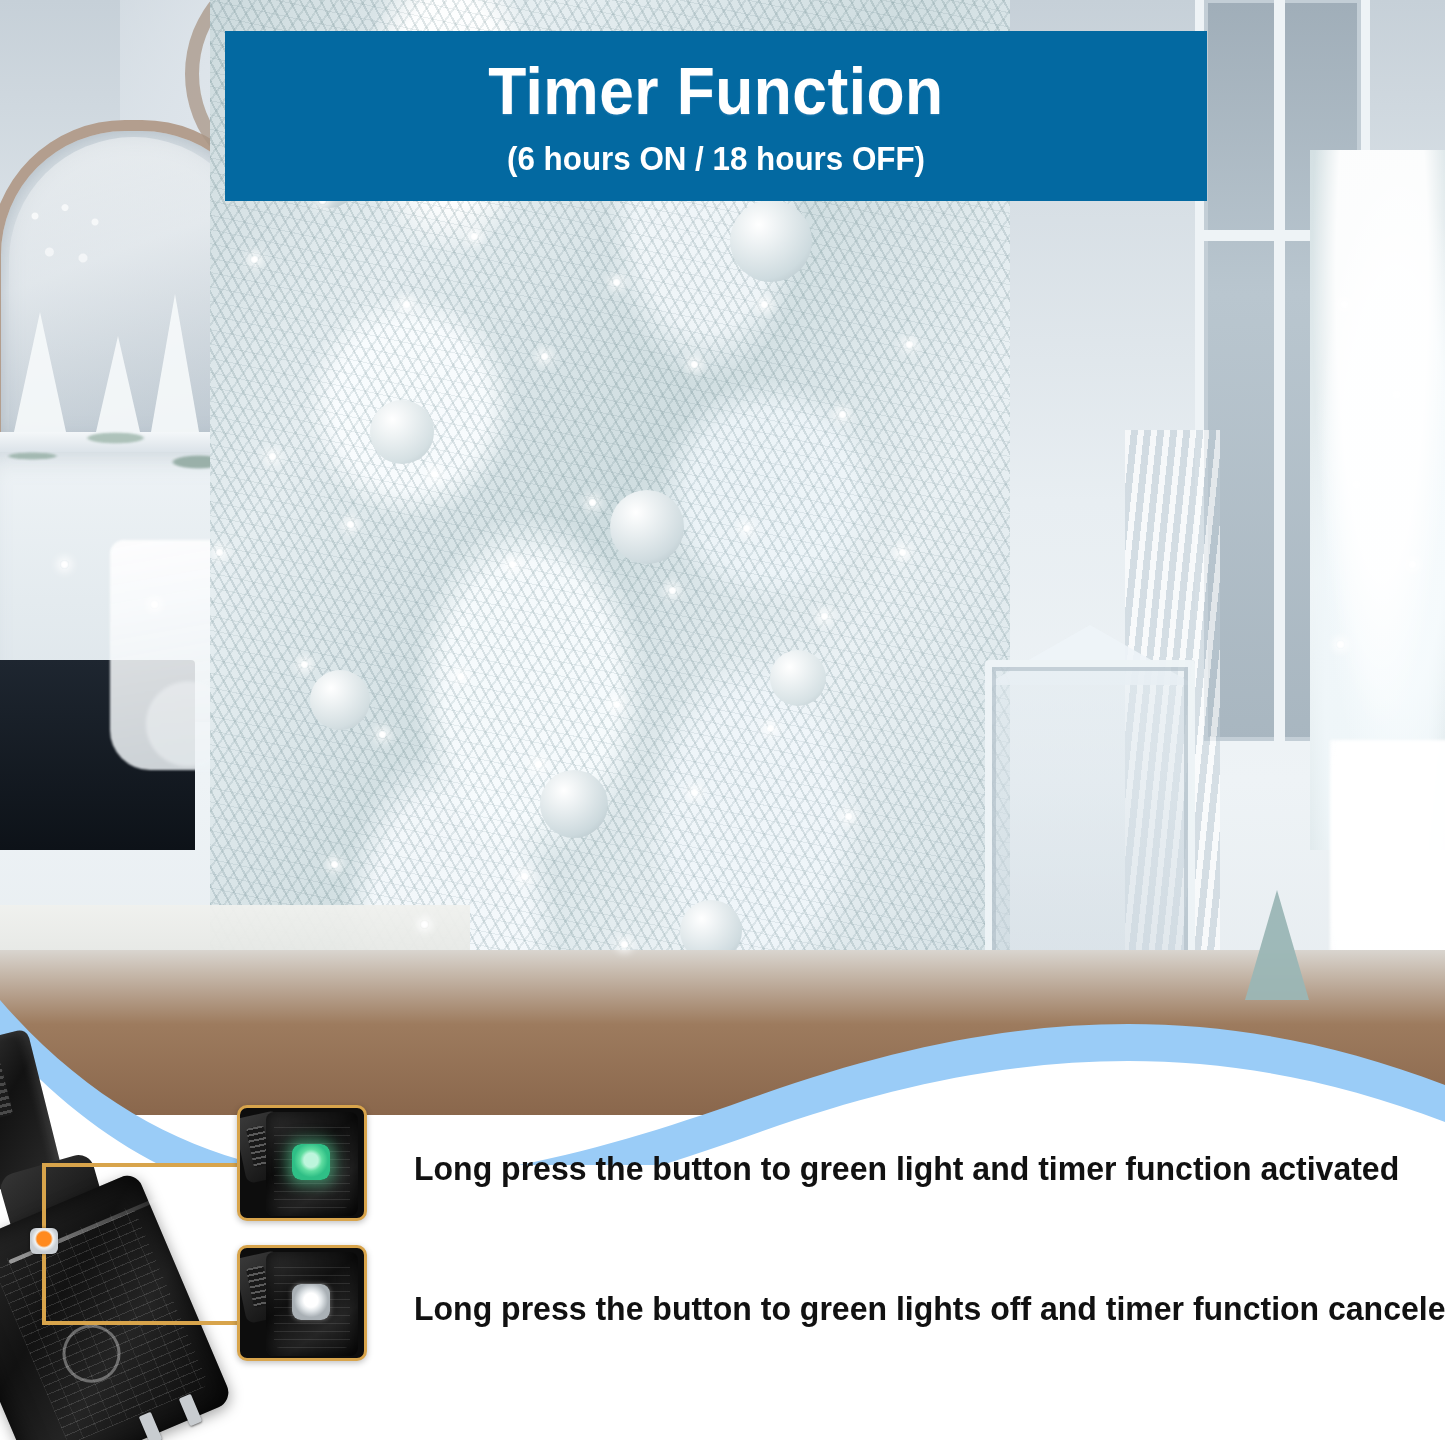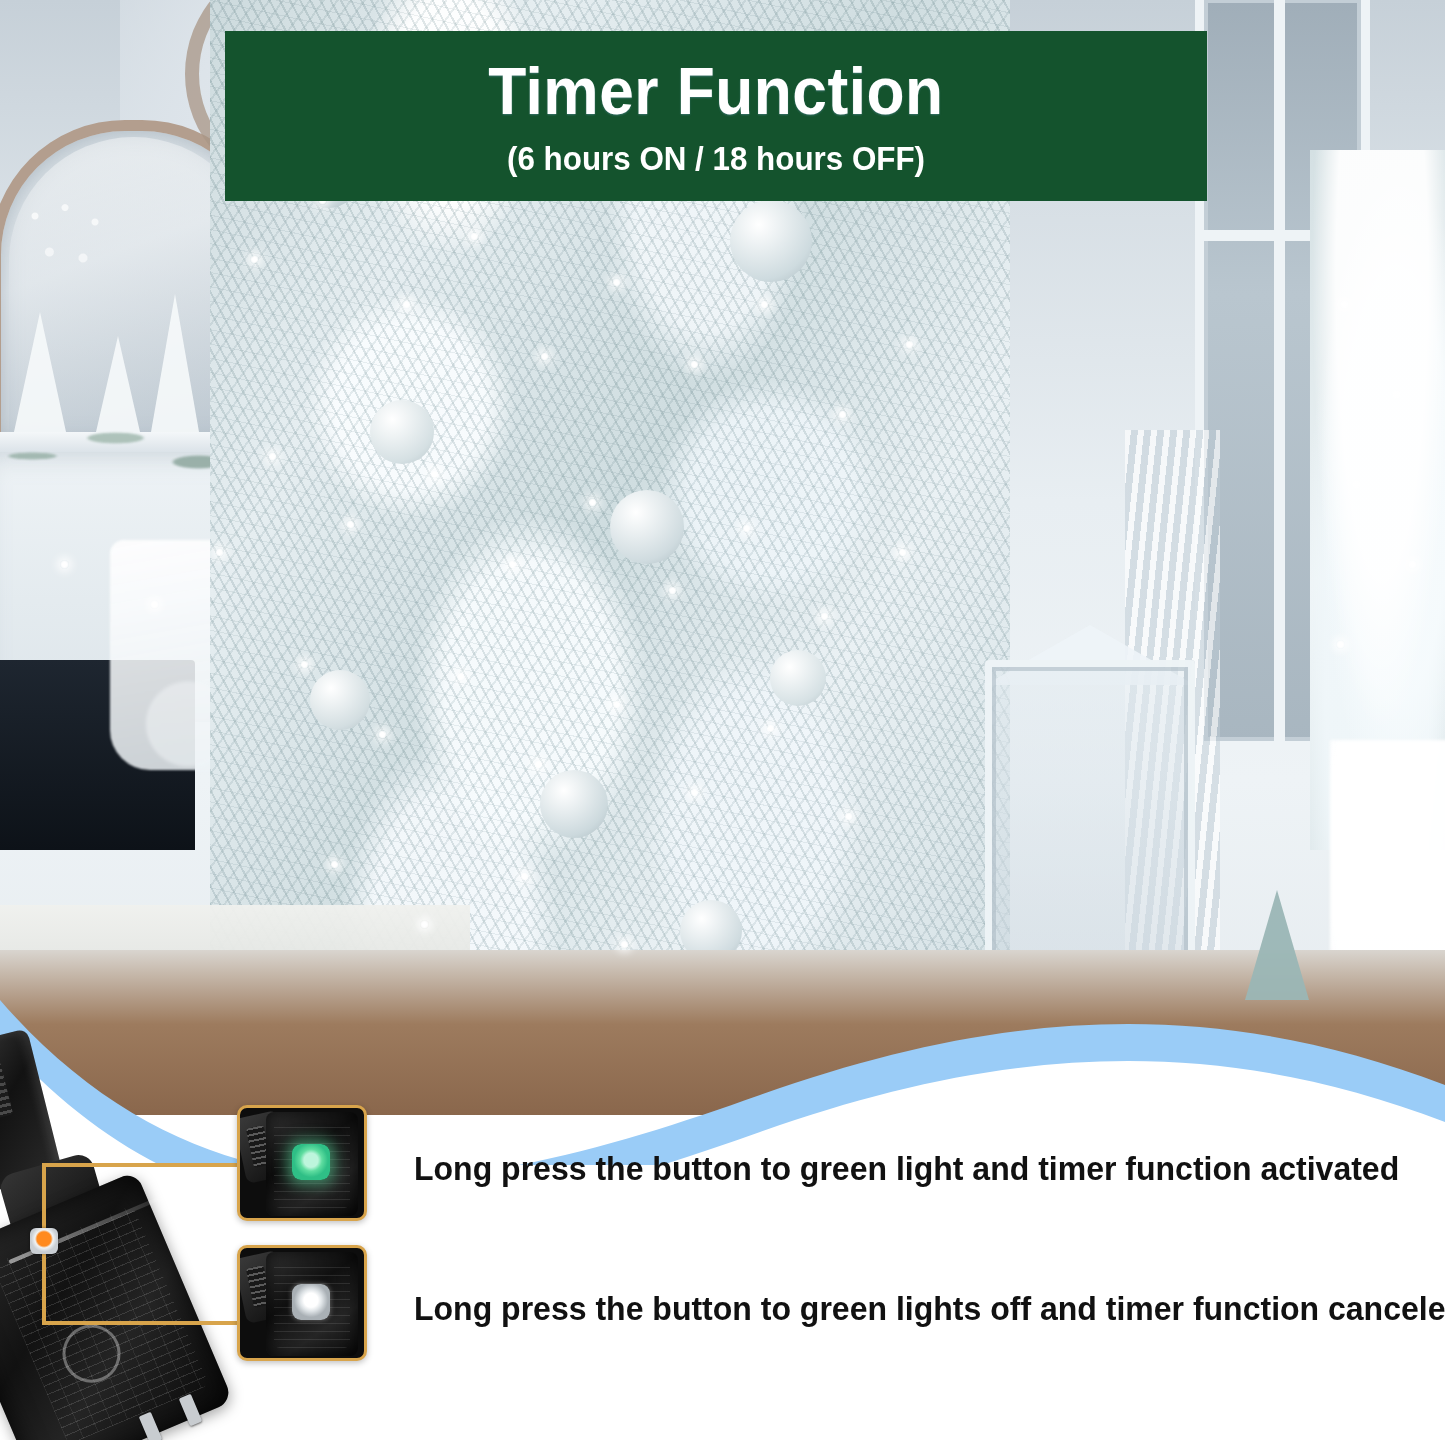--- a/index.html
+++ b/index.html
@@ -198,21 +198,21 @@
   }
 
   
   .bottom-panel{
     position:absolute;left:0;top:1115px;width:1445px;height:325px;background:#ffffff;
   }
 
   
   .banner{
     position:absolute;left:225px;top:31px;width:982px;height:170px;
-    background:#14532d;
+    background:#0369a1;
     display:flex;flex-direction:column;align-items:center;justify-content:center;
     text-align:left;
   }
   .banner-title{
     color:#ffffff;font-size:67px;line-height:1;font-weight:700;
     letter-spacing:.5px;
     font-family:"Liberation Sans Narrow","Liberation Sans",sans-serif;
     transform:scaleX(.93);
     text-shadow:0 1px 2px rgba(120,170,215,.35);
   }

